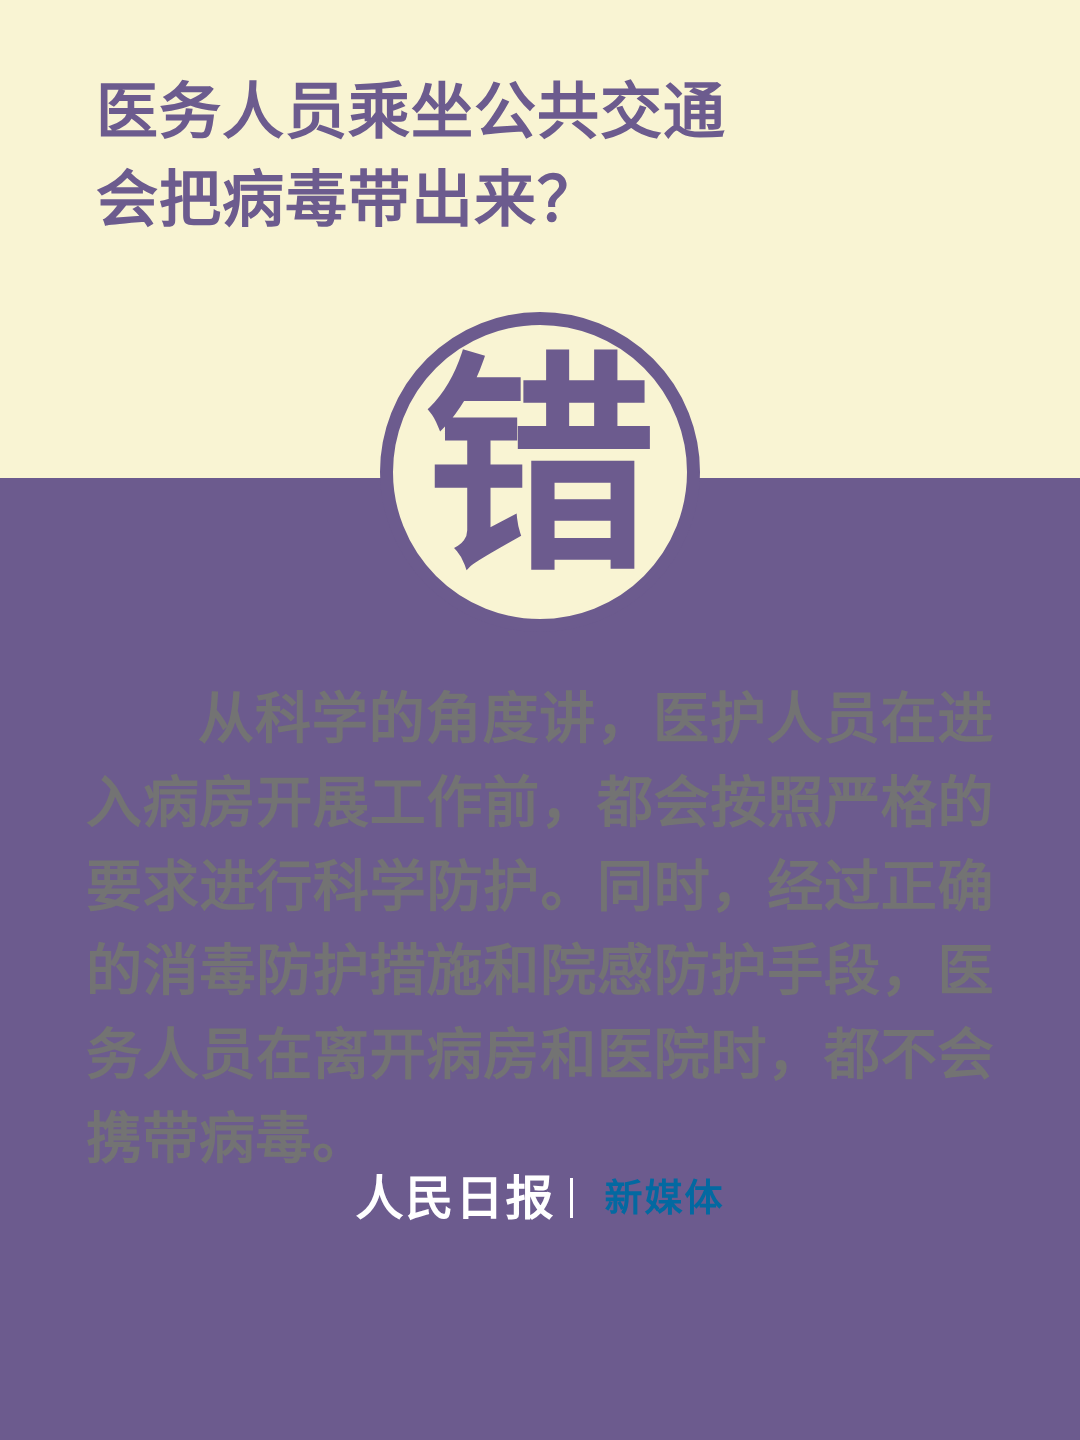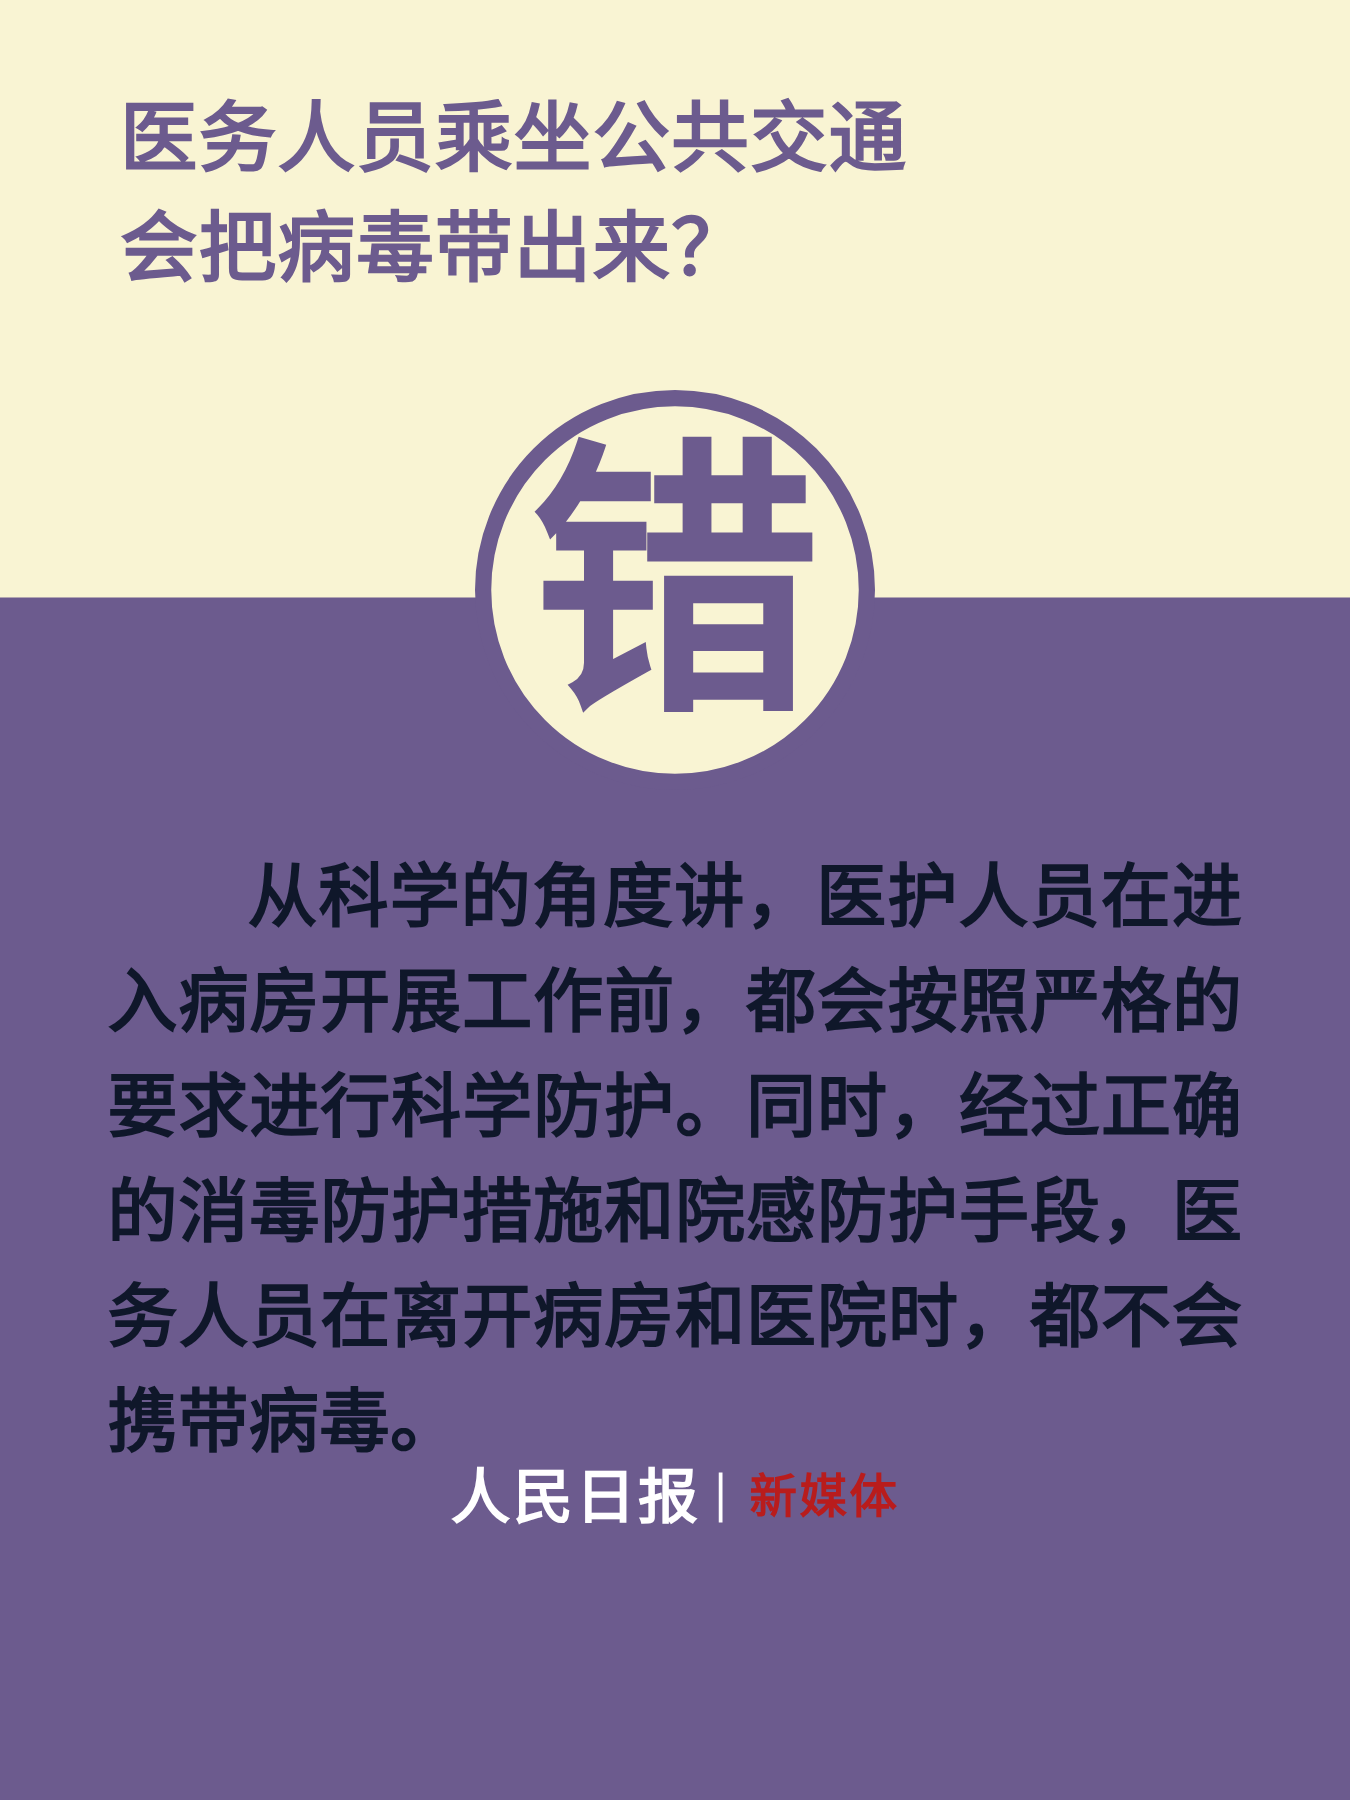--- a/index.html
+++ b/index.html
@@ -80,21 +80,21 @@
     line-height: 1;
     padding-bottom: 10px;
     box-sizing: border-box;
   }
   
   .body-text {
     position: absolute;
     top: 676px;
     left: 86px;
     width: 908px;
-    color: #0f172a;
+    color: #737373;
     font-family: "DejaVu Serif", "Liberation Serif", serif;
     font-size: 56px;
     font-weight: bold;
     line-height: 1.50;
     text-align: justify;
     text-indent: 112px;
     letter-spacing: 0.5px;
   }
   
   .footer {
@@ -115,26 +115,26 @@
     letter-spacing: 2px;
     padding-right: 14px;
     line-height: 1;
   }
   .footer-div {
     width: 3px;
     height: 40px;
     background: #ffffff;
   }
   .footer-sub {
-    color: #b91c1c;
+    color: #0369a1;
     font-family: "Liberation Sans", sans-serif;
     font-size: 38px;
     font-weight: bold;
     letter-spacing: 2px;
-    padding-left: 22px;
+    padding-left: 32px;
     line-height: 1;
   }
 </style>
 </head>
 <body>
 
 <div class="poster">
 
   <div class="band-top"></div>
   <div class="band-bottom"></div>

